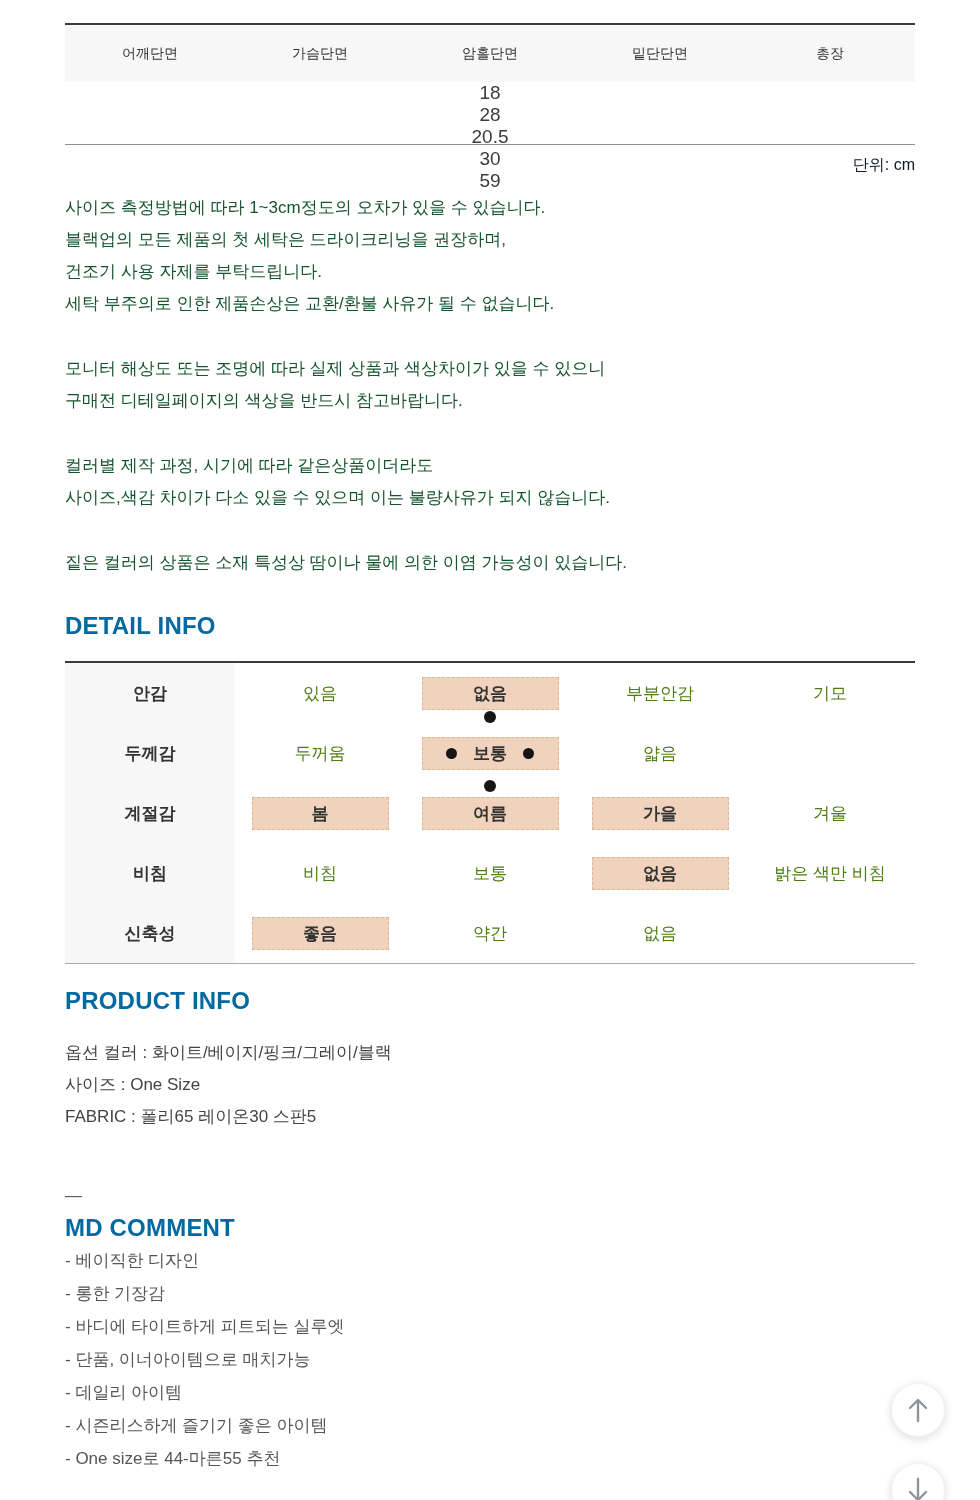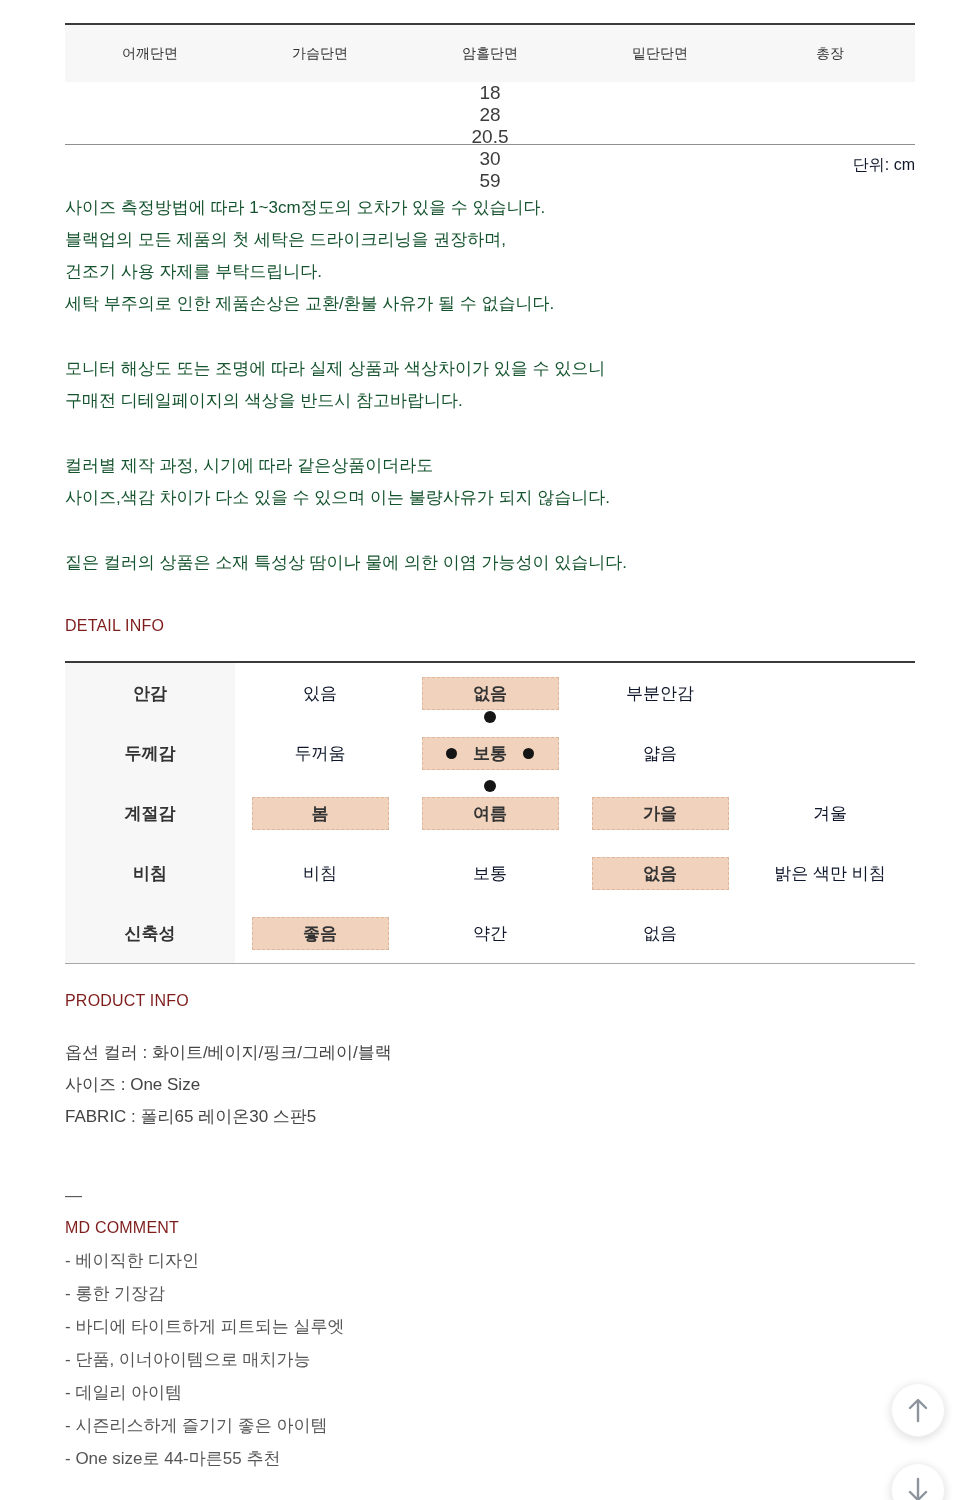--- a/index.html
+++ b/index.html
@@ -25,32 +25,32 @@
 
   .unit-label { margin-top: 10px; height: 20px; line-height: 20px; text-align: right;
                 font-size: 16px; color: #0f172a; }
 
   
   .notices { margin-top: 17px; }
   .notice-p { margin-bottom: 33px; }
   .notice-line { font-size: 17px; line-height: 32px; color: #14532d; }
 
   
-  .section-title { font-size: 16px; line-height: 20px; font-weight: 400; color: #7f1d1d; letter-spacing: 0.2px; }
+  .section-title { font-size: 24px; line-height: 20px; font-weight: 700; color: #0369a1; letter-spacing: 0.2px; }
   #detail-title { margin-top: 37px; }
   #product-title { margin-top: 27px; }
   #md-title { margin-top: 12px; }
 
   
   .detail-table { margin-top: 25px; border-top: 2px solid #3a3a3a; border-bottom: 1px solid #a8a8a8; position: relative; }
   .dt-row { display: flex; height: 60px; }
   .dt-label { width: 170px; background: var(--label-bg, #f7f7f7); display: flex; align-items: center;
               justify-content: center; font-weight: 700; font-size: 17px; color: #333; }
   .dt-cell { width: 170px; position: relative; display: flex; align-items: center; justify-content: center; }
-  .opt-text { font-size: 17px; color: #0f172a; white-space: nowrap; }
+  .opt-text { font-size: 17px; color: #4d7c0f; white-space: nowrap; }
   .opt-box { width: 137px; height: 33px; display: flex; align-items: center; justify-content: center;
              gap: 16px; background: var(--hl, #f1d3bd); border: 1px dashed var(--hl-border, #dcb79c);
              font-weight: 700; font-size: 17px; color: #333; white-space: nowrap; }
   .mini-dot { width: 11px; height: 11px; border-radius: 50%; background: #151515; flex: 0 0 auto; }
   .dot-below { position: absolute; left: 50%; margin-left: -6px; width: 12px; height: 12px;
                border-radius: 50%; background: #151515; }
   .dot-below.v1 { bottom: 0px; }
   .dot-below.v2 { bottom: -9px; z-index: 1; }
 
   
@@ -125,20 +125,23 @@
         </div>
         <div class="dt-cell">
           <div class="opt-box">
             <div>없음</div>
           </div>
           <div class="dot-below v1"></div>
         </div>
         <div class="dt-cell">
           <div class="opt-text">부분안감</div>
         </div>
+        <div class="dt-cell">
+          <div class="opt-text">기모</div>
+        </div>
       </div>
       <div class="dt-row">
         <div class="dt-label">두께감</div>
         <div class="dt-cell">
           <div class="opt-text">두꺼움</div>
         </div>
         <div class="dt-cell">
           <div class="opt-box">
             <div class="mini-dot"></div>
             <div>보통</div>

